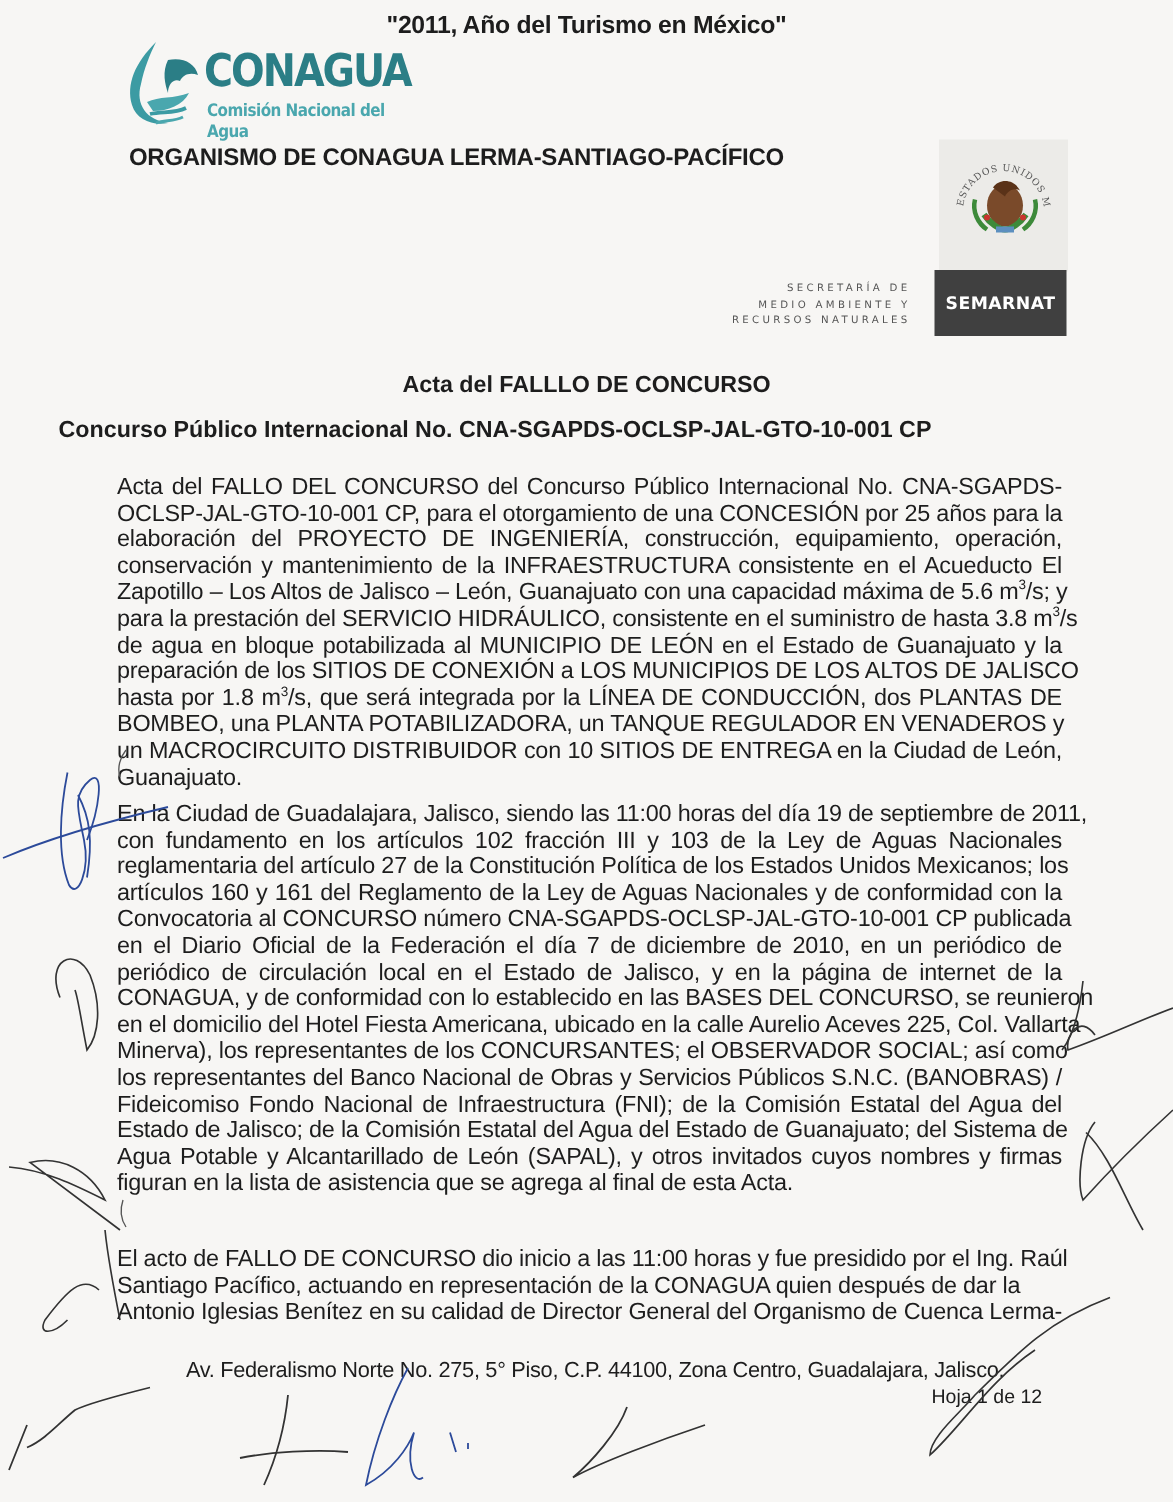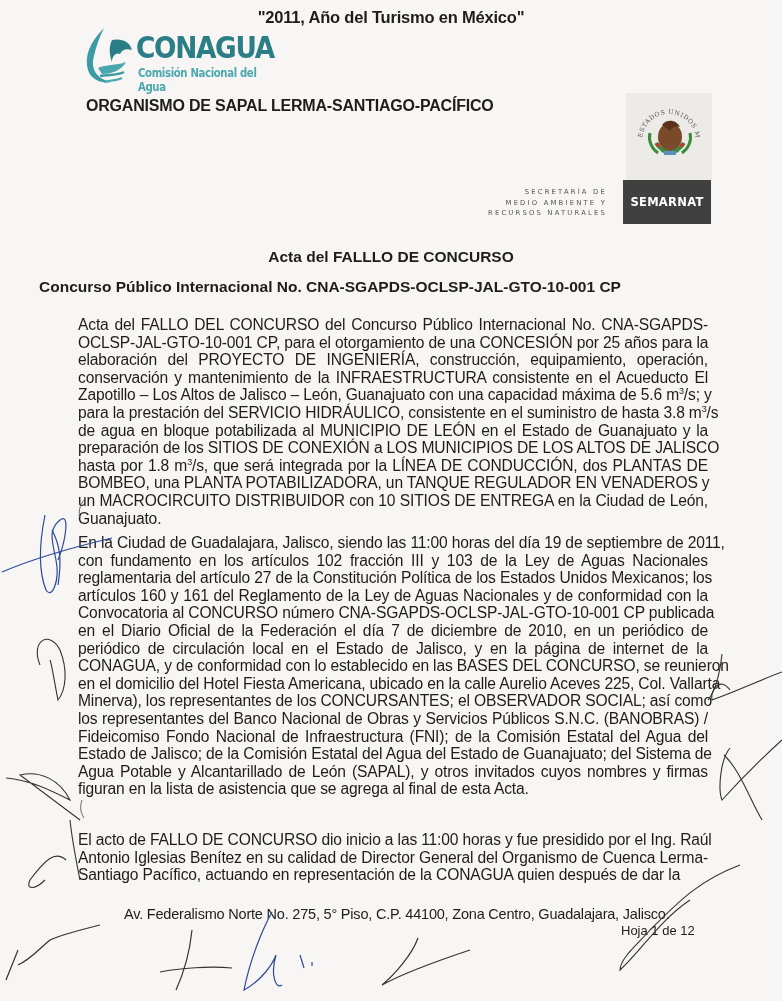--- a/index.html
+++ b/index.html
@@ -76,21 +76,21 @@
     <path d="M22 2 C8 16 2 30 6 44 C9 54 20 58 30 56 C16 54 8 44 12 30 C14 20 18 10 22 2 Z" fill="#3c9ba3"></path>
     <path d="M30 14 C40 12 48 16 50 24 C44 22 40 24 38 28 C34 26 30 30 30 36 C28 30 26 22 30 14 Z" fill="#2b7e86"></path>
     <path d="M16 42 C24 38 34 40 44 36 C40 44 30 48 20 48 Z" fill="#4aa7ae"></path>
     <path d="M18 50 C26 48 34 50 42 46" stroke="#3c9ba3" stroke-width="2.5" fill="none"></path>
     <path d="M22 56 C28 54 34 55 40 52" stroke="#4aa7ae" stroke-width="2" fill="none"></path>
   </svg>
   <div class="logo-word">CONAGUA</div>
   <div class="logo-sub">Comisión Nacional del Agua</div>
 </div>
 
-<div class="abs org">ORGANISMO DE SAPAL LERMA-SANTIAGO-PACÍFICO</div>
+<div class="abs org">ORGANISMO DE CONAGUA LERMA-SANTIAGO-PACÍFICO</div>
 
 <div class="abs seal-box">
   <svg width="86" height="88" viewBox="0 0 86 88">
     <defs>
         <path id="ring" d="M16 48 A27 27 0 1 1 70 48"></path>
       </defs>
     <text font-size="6.2" fill="#555" font-family="DejaVu Serif, serif" letter-spacing="0.6">
       <textPath href="#ring" startOffset="4%">ESTADOS UNIDOS MEXICANOS</textPath>
     </text>
     <ellipse cx="44" cy="44" rx="12" ry="14" fill="#7a4a2a"></ellipse>
@@ -141,22 +141,22 @@
     <span class="ln">en el domicilio del Hotel Fiesta Americana, ubicado en la calle Aurelio Aceves 225, Col. Vallarta</span>
     <span class="ln">Minerva), los representantes de los CONCURSANTES; el OBSERVADOR SOCIAL; así como</span>
     <span class="ln">los representantes del Banco Nacional de Obras y Servicios Públicos S.N.C. (BANOBRAS) /</span>
     <span class="ln">Fideicomiso Fondo Nacional de Infraestructura (FNI); de la Comisión Estatal del Agua del</span>
     <span class="ln">Estado de Jalisco; de la Comisión Estatal del Agua del Estado de Guanajuato; del Sistema de</span>
     <span class="ln">Agua Potable y Alcantarillado de León (SAPAL), y otros invitados cuyos nombres y firmas</span>
     <span class="ln last">figuran en la lista de asistencia que se agrega al final de esta Acta.</span>
   </div>
 <div class="abs para p3">
     <span class="ln">El acto de FALLO DE CONCURSO dio inicio a las 11:00 horas y fue presidido por el Ing. Raúl</span>
+    <span class="ln last">Santiago Pacífico, actuando en representación de la CONAGUA quien después de dar la</span>
     <span class="ln">Antonio Iglesias Benítez en su calidad de Director General del Organismo de Cuenca Lerma-</span>
-    <span class="ln last">Santiago Pacífico, actuando en representación de la CONAGUA quien después de dar la</span>
   </div>
 
 <div class="abs footer-addr">Av. Federalismo Norte No. 275, 5° Piso, C.P. 44100, Zona Centro, Guadalajara, Jalisco.</div>
 <div class="abs footer-page">Hoja 1 de 12</div>
 
 <svg class="sig" viewBox="0 0 782 1001">
   <g fill="none" stroke="#2c4a9a" stroke-width="1.2">
     <path d="M2 572 C30 560 70 548 112 538"></path>
     <path d="M45 515 C40 540 38 570 46 590 C52 600 60 580 56 560 C52 540 48 530 60 520 C70 512 66 540 58 560"></path>
     <path d="M52 530 C60 545 62 560 58 585"></path>

